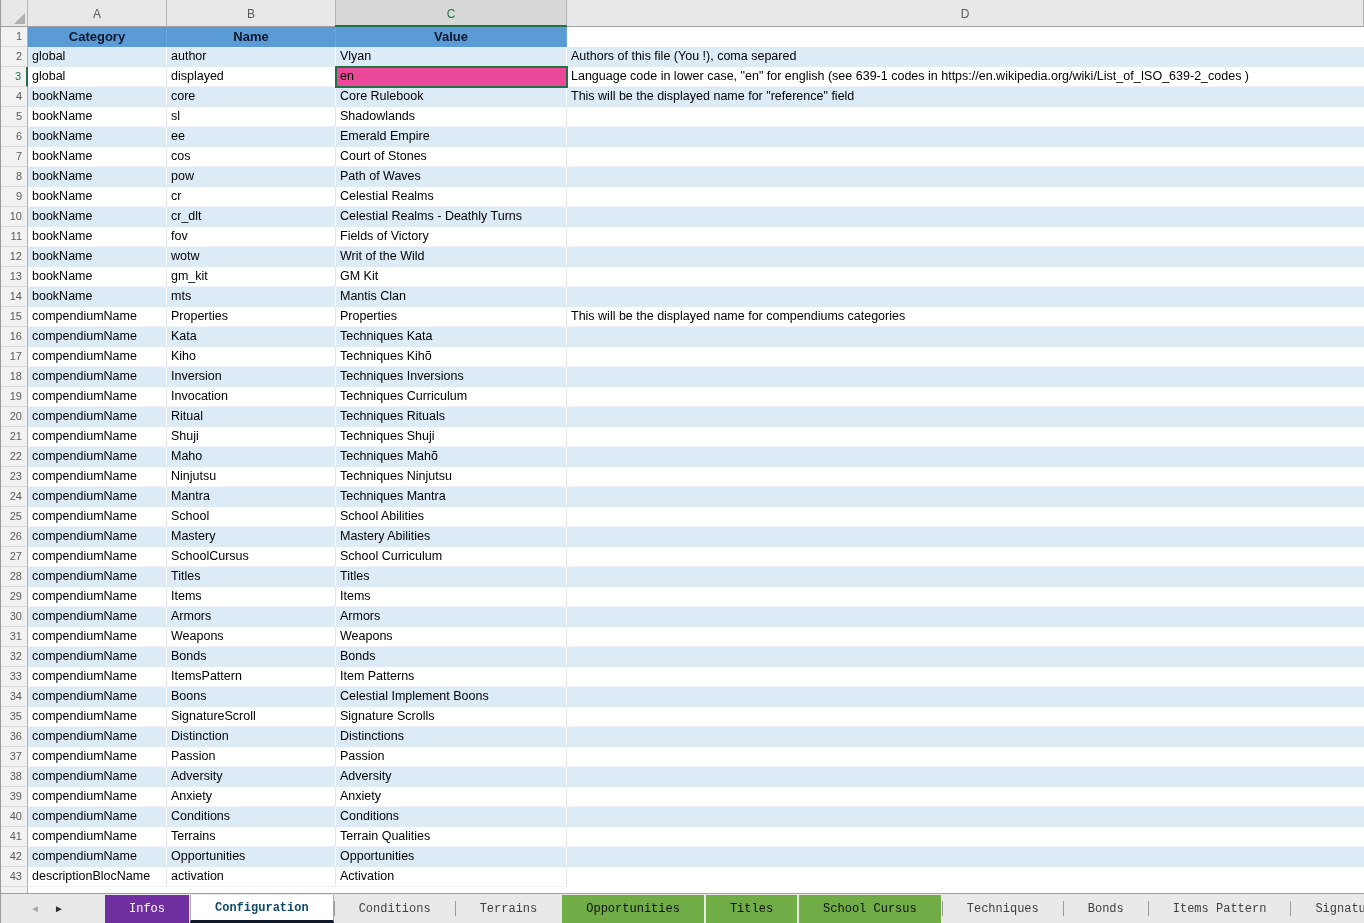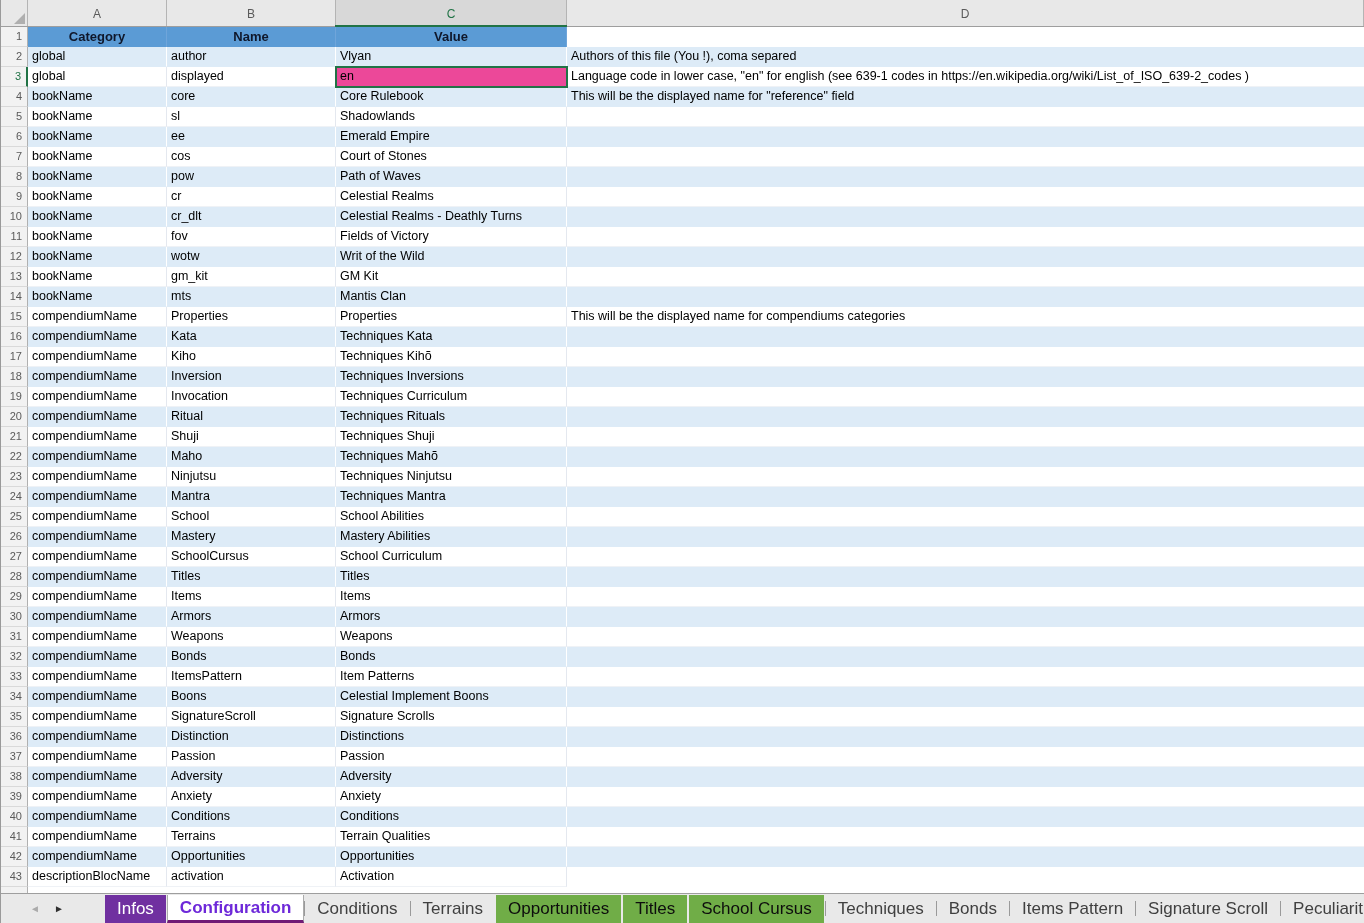--- a/index.html
+++ b/index.html
@@ -37,25 +37,25 @@
   
   .filler{flex:0 0 6px;display:flex;}
   .filler .g{width:27px;flex:0 0 27px;background:#F2F2F2;border-right:1px solid #b0b0b0;box-sizing:border-box;}
   
   .tabbar{flex:0 0 30px;background:#E9E9E9;border-top:1px solid #9e9e9e;box-sizing:border-box;
     display:flex;align-items:stretch;padding-left:22px;overflow:hidden;}
   .navarrow{width:24px;flex:0 0 24px;display:flex;align-items:center;justify-content:center;font-size:10px;color:#303030;}
   .navarrow.disabled{color:#ababab;}
   .navarrow.right{margin-right:33px;}
   .tabsep{width:1px;flex:0 0 1px;height:15px;background:#9a9a9a;align-self:center;}
-  .tab{padding:0 12px;display:flex;align-items:center;font-size:17px;color:#404040;white-space:nowrap;box-sizing:border-box;}
+  .tab{padding:0 24px;display:flex;align-items:center;font-size:12px;color:#404040;white-space:nowrap;box-sizing:border-box;font-family:Liberation Mono, monospace;}
   .tab.green{background:#70AD47;color:#0d0d0d;margin:1px 1px 0 1px;}
   .tab.purple{background:#7030A0;color:#fff;margin:1px 1px 0 1px;}
-  .tab.active{background:#fff;color:#6d28d9;font-weight:bold;
-    border-left:1px solid #ababab;border-right:1px solid #ababab;border-bottom:3px solid #701a75;margin-top:1px;}
+  .tab.active{background:#fff;color:#0c4a6e;font-weight:bold;
+    border-left:1px solid #ababab;border-right:1px solid #ababab;border-bottom:3px solid #0f172a;margin-top:1px;}
 </style>
 </head>
 <body>
 
 <div class="app">
   <div class="colheads">
     <div class="corner"></div>
 
   <div class="colhead w-a">A</div>
       <div class="colhead w-b">B</div>

